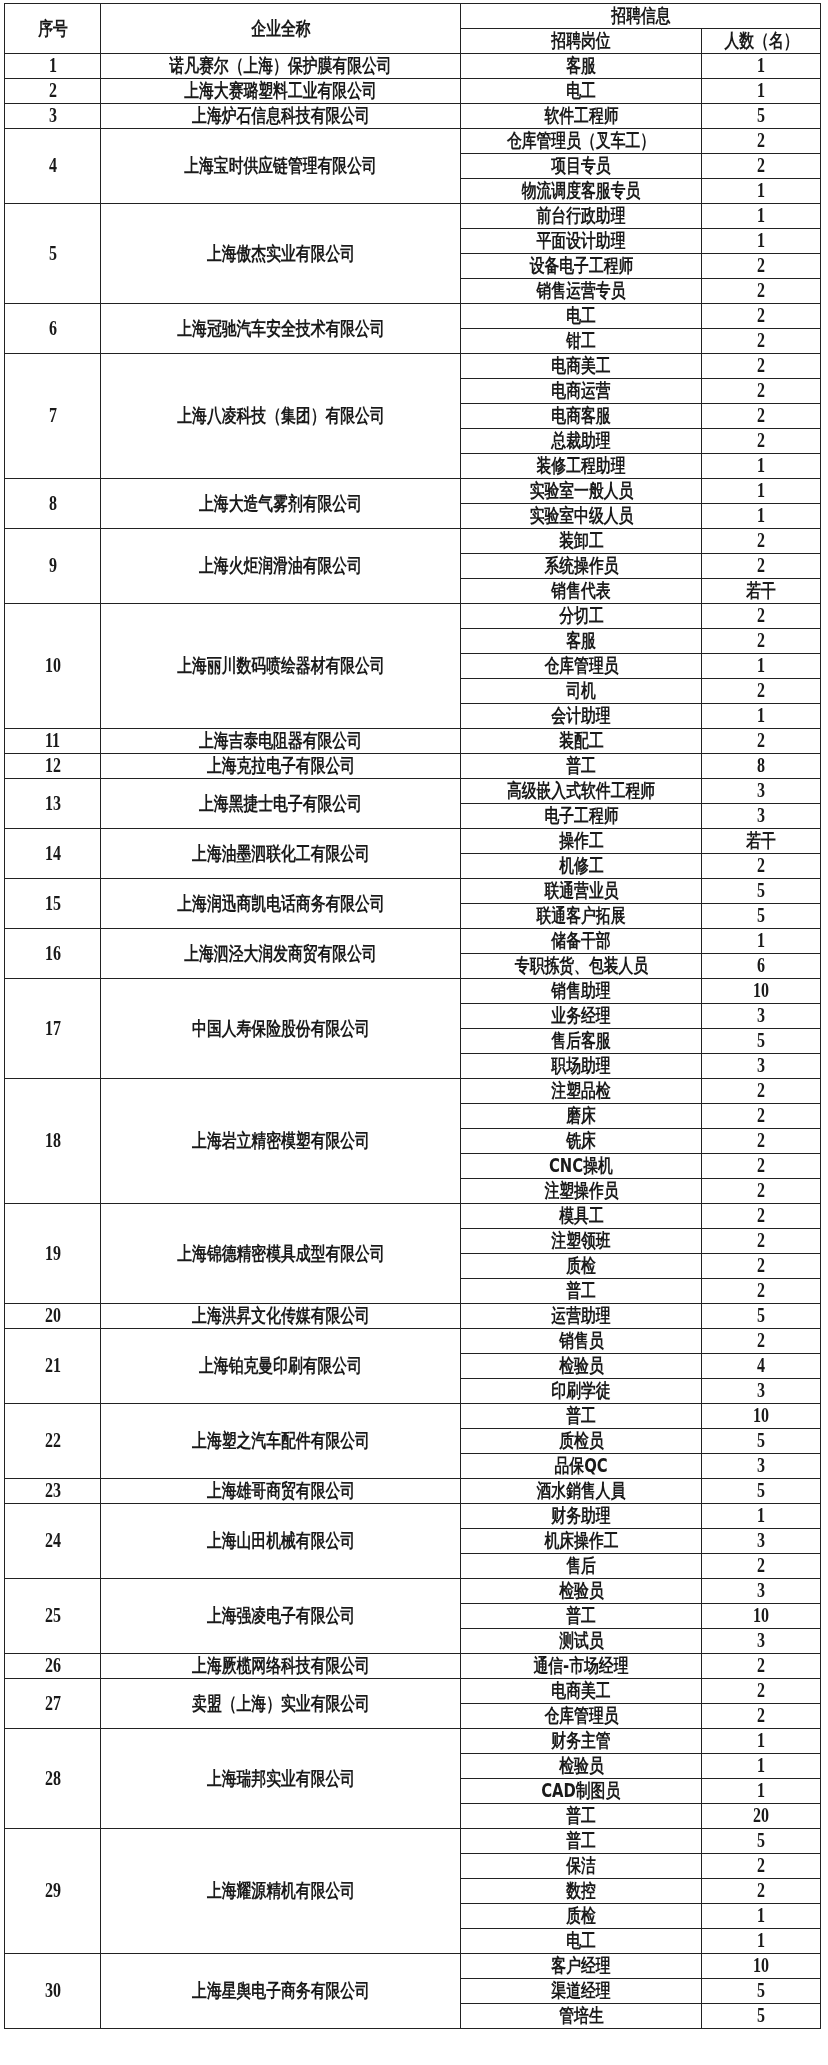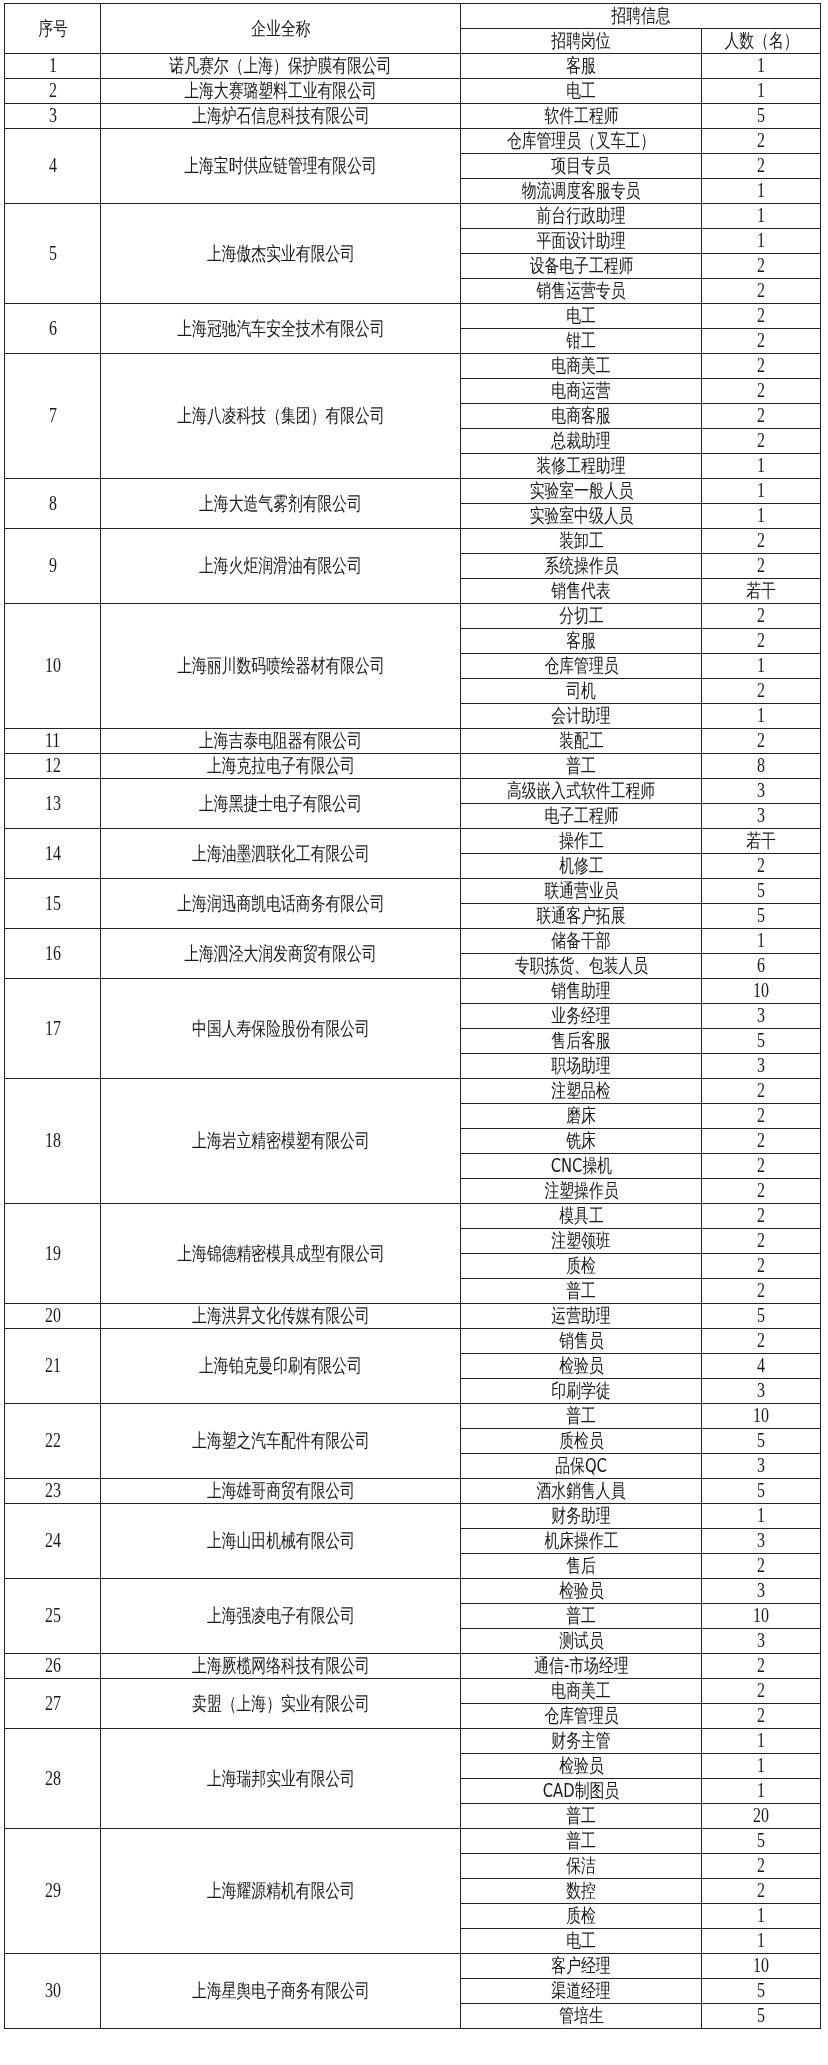--- a/index.html
+++ b/index.html
@@ -4,20 +4,21 @@
 <style>
   html, body { margin: 0; padding: 0; background: #ffffff; }
   body { width: 828px; height: 2065px; position: relative; overflow: hidden; }
   #tbl {
     position: absolute; left: 4px; top: 3px;
     width: 816px;
     border-collapse: collapse;
     table-layout: fixed;
     font-family: "DejaVu Sans", sans-serif;
     color: #1a1a1a;
+    font-weight: bold;
   }
   #tbl td {
     border: 1.5px solid #222;
     height: 23.37px;
     padding: 0;
     text-align: center;
     vertical-align: middle;
     white-space: nowrap;
     overflow: hidden;
     line-height: 23px;

